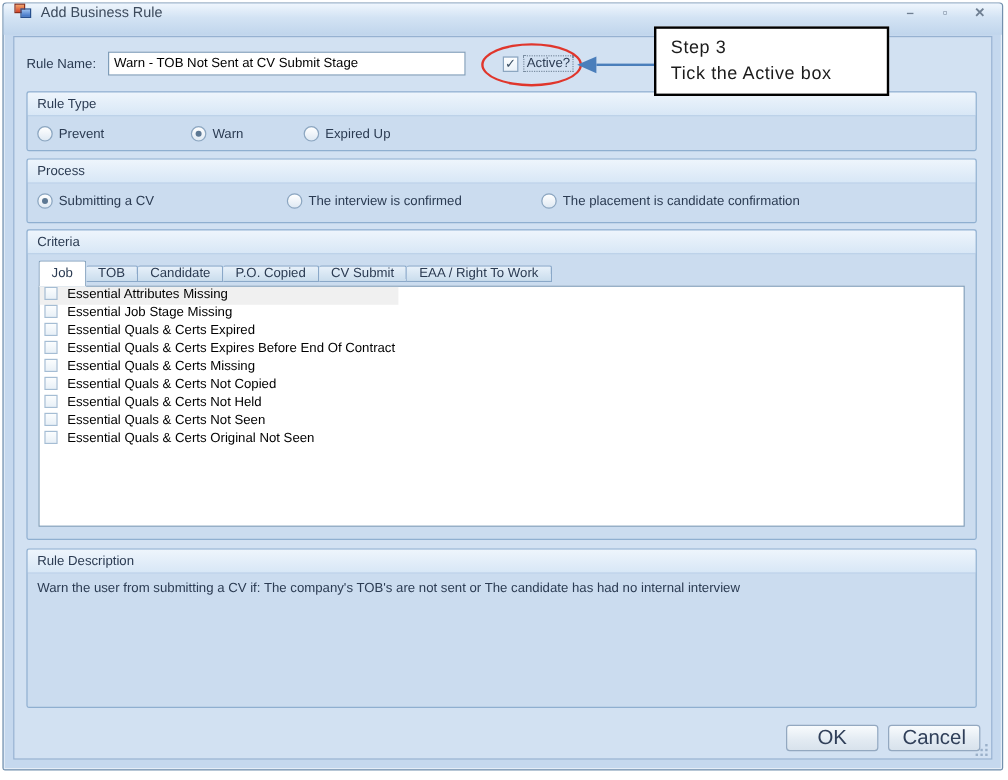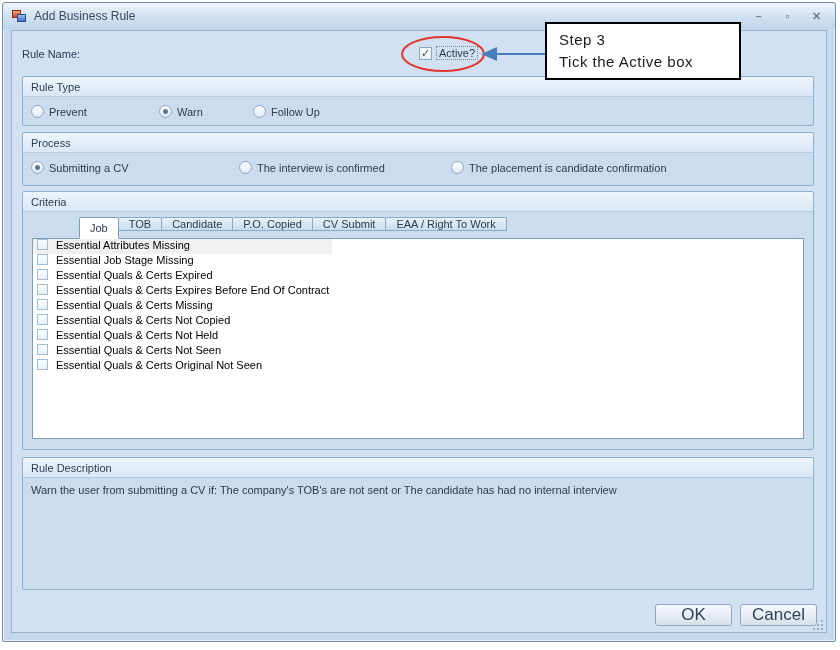--- a/index.html
+++ b/index.html
@@ -6,21 +6,21 @@
   *{box-sizing:border-box;}
   .stage{position:relative;width:840px;height:650px;background:#ffffff;
          font-family:"Liberation Sans", sans-serif;overflow:hidden;}
 
   
   .dialog{position:absolute;left:2px;top:2px;width:834px;height:640px;
           background:#c5d8ee;border:1px solid #7390ad;border-radius:3px 3px 2px 2px;
           box-shadow:inset 0 0 0 1px rgba(255,255,255,.55);}
   .titlebar{position:absolute;left:0;top:0;right:0;height:26px;
             background:linear-gradient(#eff6fd,#d3e3f4 45%,#c0d5ec);
-            border-radius:3px 3px 0 0;display:flex;align-items:center;}
+            border-radius:3px 3px 0 0;display:flex;align-items:flex-start;}
   .app-icon{position:relative;width:14px;height:13px;margin-left:9px;}
   .app-icon .sq1{position:absolute;left:0;top:0;width:9px;height:8px;
                  background:linear-gradient(#f2a46a,#d4452c);border:1px solid #8c2f1b;}
   .app-icon .sq2{position:absolute;left:5px;top:4px;width:9px;height:8px;
                  background:linear-gradient(#9cc0ee,#3b6fc4);border:1px solid #274f8e;}
   .title-text{margin-left:8px;font-size:12px;color:#3c4a5c;}
   .win-controls{margin-left:auto;margin-right:10px;display:flex;gap:12px;align-items:center;}
   .win-btn{width:17px;height:15px;display:flex;align-items:center;justify-content:center;
            font-size:11px;color:#6f7f92;cursor:default;font-weight:bold;}
 
@@ -57,21 +57,21 @@
   
   .opt{position:absolute;display:flex;align-items:center;top:8px;}
   .radio{width:13px;height:13px;border:1px solid #8ca6c0;border-radius:50%;
          background:linear-gradient(#ffffff,#dfe9f3);display:inline-flex;
          align-items:center;justify-content:center;}
   .radio.sel::after{content:"";width:5px;height:5px;border-radius:50%;background:#5d7democ;}
   .radio.sel::after{content:"";width:5px;height:5px;border-radius:50%;background:#5d7893;}
   .opt .lbl{margin-left:5px;}
 
   
-  .tabs{position:absolute;left:9px;top:25px;display:flex;align-items:flex-start;height:22px;margin-left:47px;}
+  .tabs{position:absolute;left:9px;top:25px;display:flex;align-items:center;height:22px;}
   .tab{height:14px;padding:0 10px;display:flex;align-items:center;font-size:11px;color:#2b3b52;
        background:linear-gradient(#e8f1fa,#cadded);border:1px solid #8aa8c8;border-left:none;
        border-radius:2px 2px 0 0;}
   .tab:first-child{border-left:1px solid #8aa8c8;}
   .tab.active{height:22px;background:#ffffff;border:1px solid #7f9db9;border-bottom:1px solid #ffffff;
               position:relative;z-index:3;}
 
   
   .listbox{position:absolute;left:9px;top:46px;width:772px;height:201px;background:#ffffff;
            border:1px solid #7f9db9;overflow:hidden;z-index:2;}
@@ -123,20 +123,21 @@
       <span class="win-controls">
         <span class="win-btn">–</span>
         <span class="win-btn">▫</span>
         <span class="win-btn">✕</span>
       </span>
     </div>
 
     <div class="content">
 
       <span class="lbl rulename-label">Rule Name:</span>
+      <input class="rulename-input" type="text" value="Warn - TOB Not Sent at CV Submit Stage" style="">
 
       <span class="active-wrap">
         <span class="cb">✓</span>
         <span class="active-label">Active?</span>
       </span>
 
       <div class="group g-ruletype">
         <div class="group-header">
           <span class="lbl">Rule Type</span>
         </div>
@@ -144,21 +145,21 @@
           <span class="opt" style="left:8px">
             <span class="radio"></span>
             <span class="lbl">Prevent</span>
           </span>
           <span class="opt" style="left:136px">
             <span class="radio sel"></span>
             <span class="lbl">Warn</span>
           </span>
           <span class="opt" style="left:230px">
             <span class="radio"></span>
-            <span class="lbl">Follow Up</span>
+            <span class="lbl">Expired Up</span>
           </span>
         </div>
       </div>
 
       <div class="group g-process">
         <div class="group-header">
           <span class="lbl">Process</span>
         </div>
         <div class="group-body">
           <span class="opt" style="left:8px">

